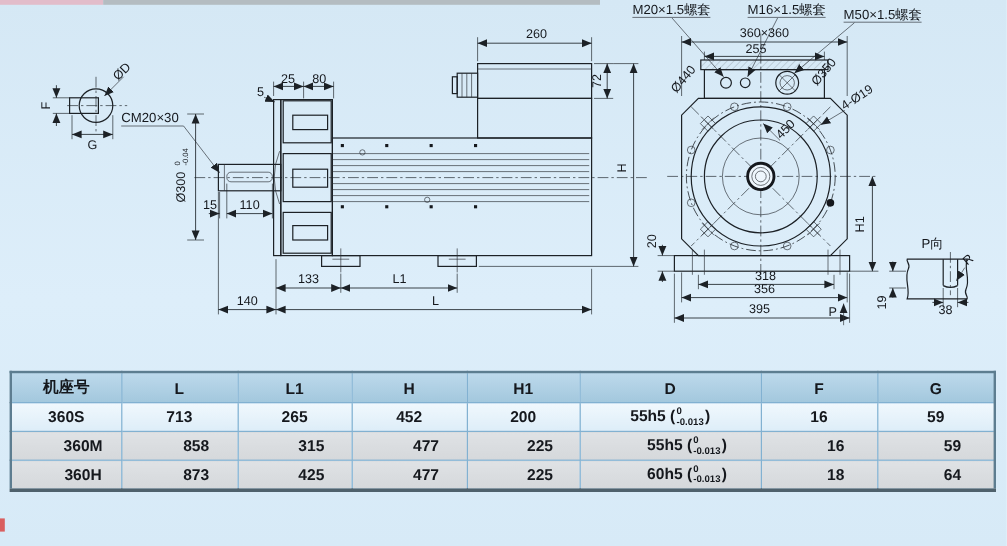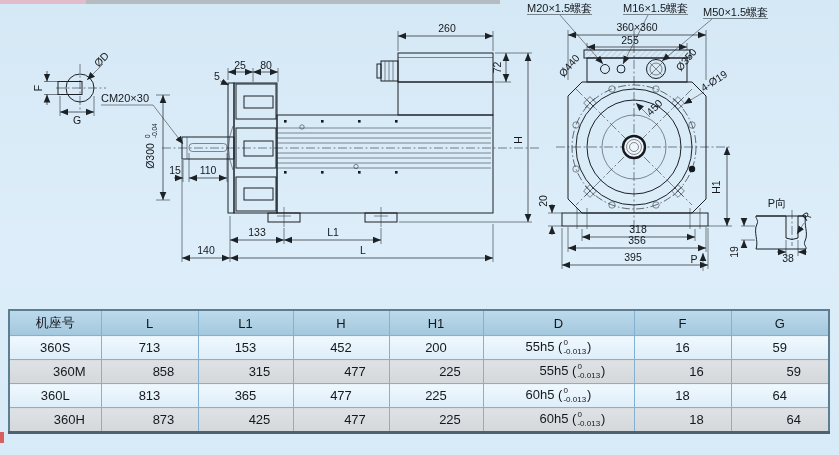--- a/index.html
+++ b/index.html
@@ -21,21 +21,21 @@
   .dash{stroke:#2a3036;stroke-width:0.7;fill:none;stroke-dasharray:8 2.5 1.5 2.5;}
   .dim{stroke:#1c2126;stroke-width:0.7;fill:none;}
   .ext{stroke:#1c2126;stroke-width:0.55;fill:none;}
   .dot{fill:#15181d;}
   
   .spec-wrap{position:absolute;left:8px;top:309px;width:821px;}
   table.spec{border-collapse:collapse;table-layout:fixed;width:820px;
              border:2px solid #5d7d90;border-bottom:3px solid #4f616c;
              font-size:13px;color:#15181d;}
   table.spec th,table.spec td{border:1px solid #82b1d1;text-align:center;
-             padding:0;height:23px;font-weight:normal;overflow:hidden;white-space:nowrap;margin-top:48px;}
+             padding:0;height:23px;font-weight:bold;overflow:hidden;white-space:nowrap;margin-top:48px;}
   table.spec thead th{height:24px;background:linear-gradient(180deg,#bdd9ec,#a3c8dd);}
   table.spec tr.odd td{background:linear-gradient(180deg,#f0f8fd,#ddedf8);}
   table.spec tr.even td{background:linear-gradient(180deg,#dfe2e5,#d5d8db);padding-left:28px;}
   .tol{display:inline-flex;flex-direction:column;vertical-align:middle;
        font-size:8px;line-height:1.05;margin:0 1px;text-align:left;}
 </style>
 </head>
 <body>
 
 <div class="stage">
@@ -357,21 +357,21 @@
           <th>H1</th>
           <th>D</th>
           <th>F</th>
           <th>G</th>
         </tr>
       </thead>
       <tbody>
           <tr class="odd">
             <td>360S</td>
             <td>713</td>
-            <td>153</td>
+            <td>265</td>
             <td>452</td>
             <td>200</td>
             <td><span>55h5 (</span><span class="tol">
                 <span>0</span>
                 <span>-0.013</span>
               </span><span>)</span></td>
             <td>16</td>
             <td>59</td>
           </tr>
           <tr class="even">
@@ -380,33 +380,20 @@
             <td>315</td>
             <td>477</td>
             <td>225</td>
             <td><span>55h5 (</span><span class="tol">
                 <span>0</span>
                 <span>-0.013</span>
               </span><span>)</span></td>
             <td>16</td>
             <td>59</td>
           </tr>
-          <tr class="odd">
-            <td>360L</td>
-            <td>813</td>
-            <td>365</td>
-            <td>477</td>
-            <td>225</td>
-            <td><span>60h5 (</span><span class="tol">
-                <span>0</span>
-                <span>-0.013</span>
-              </span><span>)</span></td>
-            <td>18</td>
-            <td>64</td>
-          </tr>
           <tr class="even">
             <td>360H</td>
             <td>873</td>
             <td>425</td>
             <td>477</td>
             <td>225</td>
             <td><span>60h5 (</span><span class="tol">
                 <span>0</span>
                 <span>-0.013</span>
               </span><span>)</span></td>

